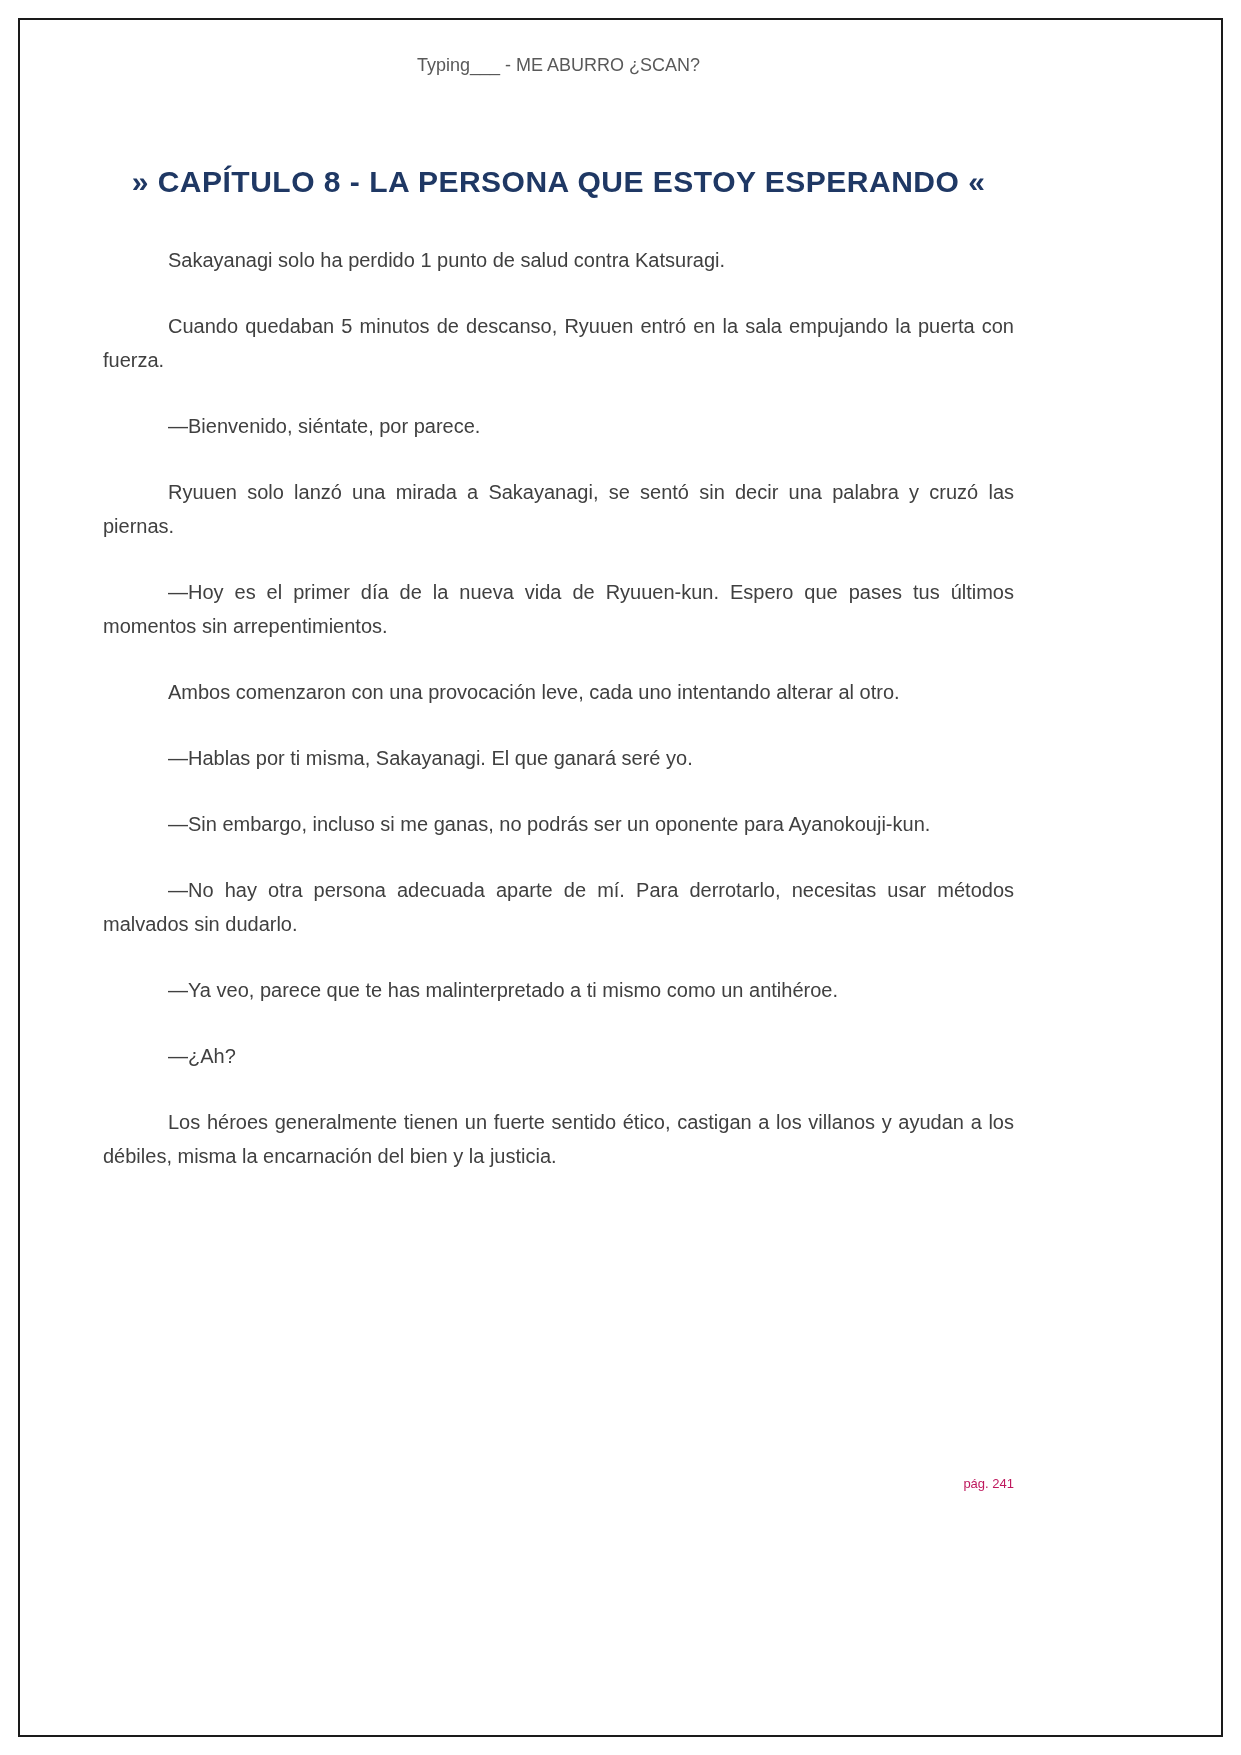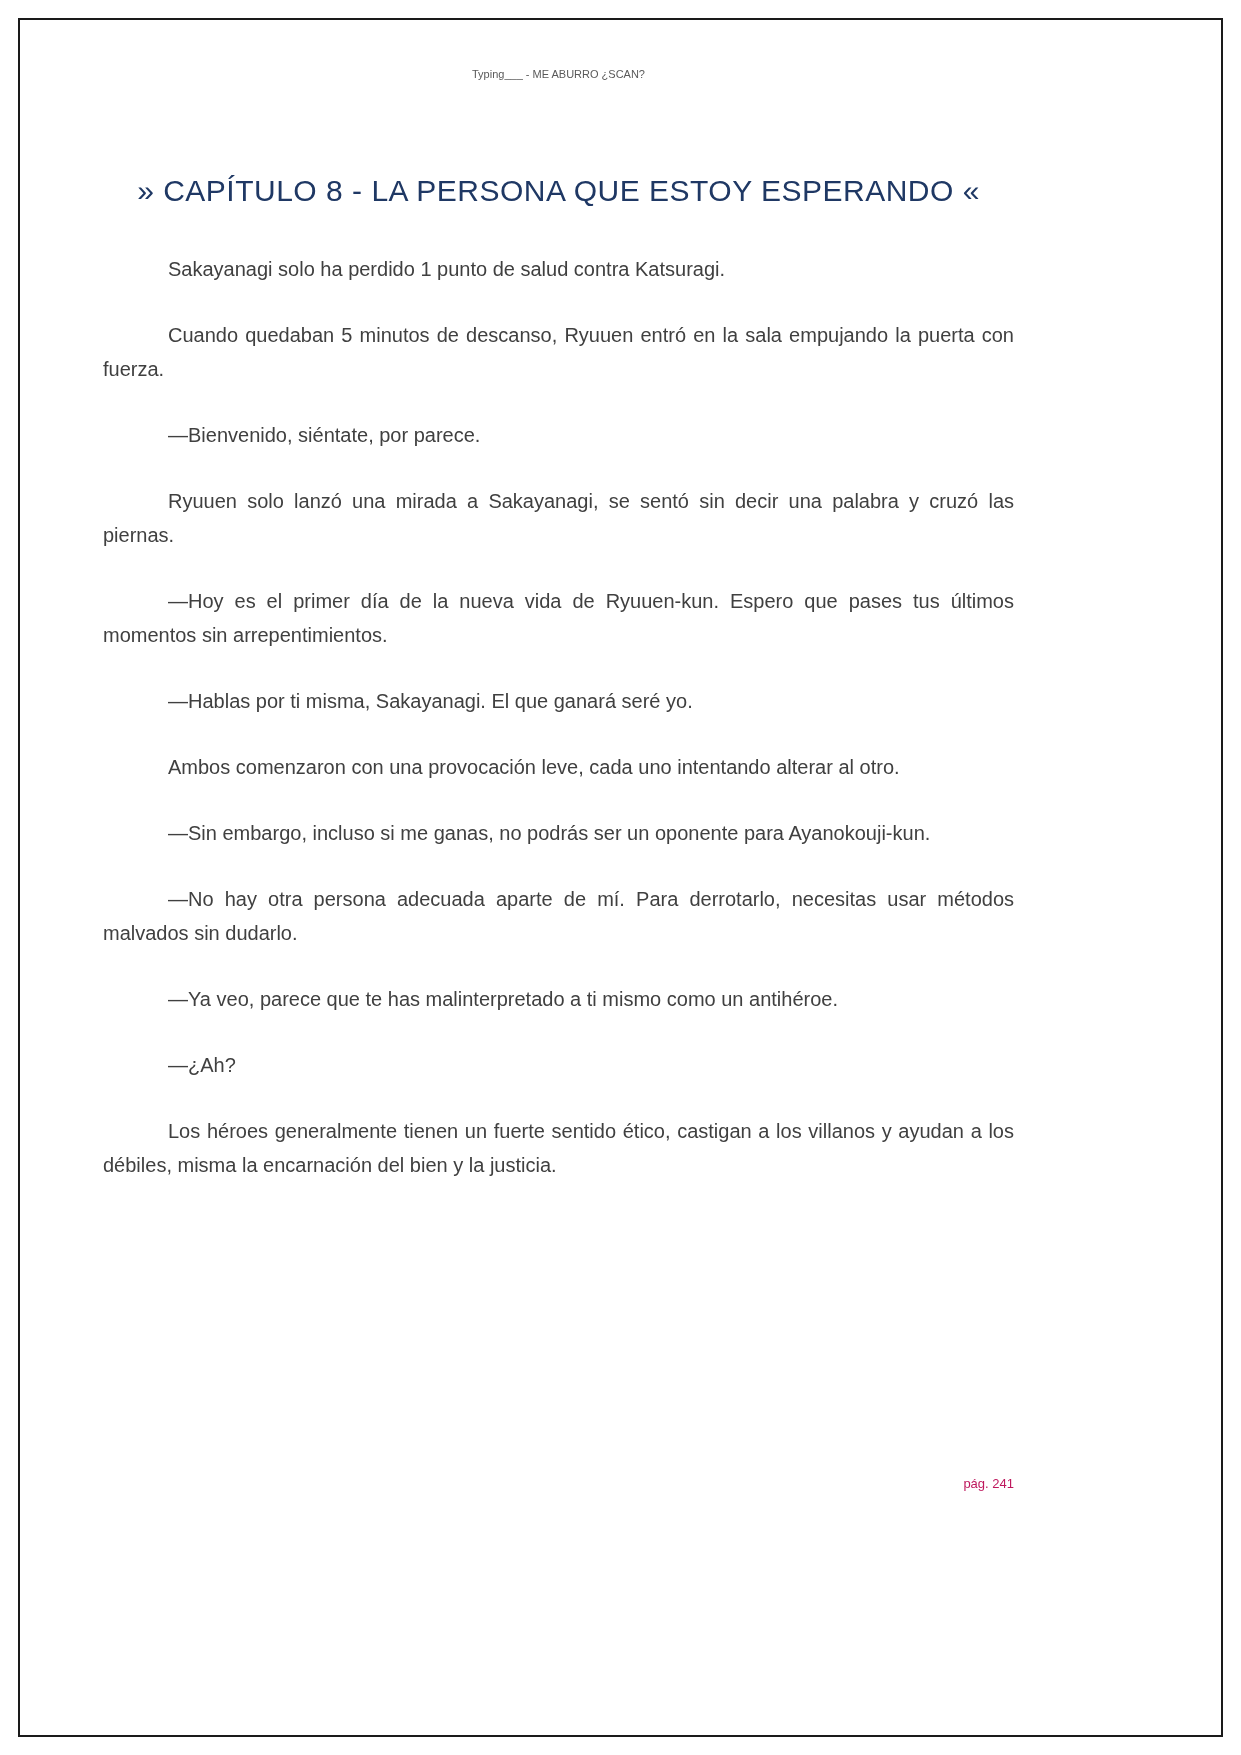--- a/index.html
+++ b/index.html
@@ -31,33 +31,32 @@
   .content {
     position: absolute;
     left: 103px;
     top: 52px;
     width: 911px;
   }
 
   .header {
     text-align: center;
     color: #595959;
-    font-size: 11px;
+    font-size: 18px;
     line-height: 27px;
     font-family: "Liberation Sans", sans-serif;
-    margin-top: 9px;
   }
 
   .header .line { display: block; }
 
   .chapter-title {
     margin-top: 86px;
     text-align: center;
     font-size: 30px;
-    font-weight: 400;
+    font-weight: 700;
     letter-spacing: 0.5px;
     color: #1F3864;
     font-family: "Liberation Sans", sans-serif;
   }
 
   .body-paragraphs {
     margin-top: 44px;
     color: #404040;
     font-size: 20px;
     line-height: 34px;
@@ -94,22 +93,22 @@
     </div>
 
     <h1 class="chapter-title">» CAPÍTULO 8 - LA PERSONA QUE ESTOY ESPERANDO «</h1>
 
     <div class="body-paragraphs">
         <p class="para">Sakayanagi solo ha perdido 1 punto de salud contra Katsuragi.</p>
         <p class="para">Cuando quedaban 5 minutos de descanso, Ryuuen entró en la sala empujando la puerta con fuerza.</p>
         <p class="para">—Bienvenido, siéntate, por parece.</p>
         <p class="para">Ryuuen solo lanzó una mirada a Sakayanagi, se sentó sin decir una palabra y cruzó las piernas.</p>
         <p class="para">—Hoy es el primer día de la nueva vida de Ryuuen-kun. Espero que pases tus últimos momentos sin arrepentimientos.</p>
+        <p class="para">Ambos comenzaron con una provocación leve, cada uno intentando alterar al otro.</p>
         <p class="para">—Hablas por ti misma, Sakayanagi. El que ganará seré yo.</p>
-        <p class="para">Ambos comenzaron con una provocación leve, cada uno intentando alterar al otro.</p>
         <p class="para">—Sin embargo, incluso si me ganas, no podrás ser un oponente para Ayanokouji-kun.</p>
         <p class="para">—No hay otra persona adecuada aparte de mí. Para derrotarlo, necesitas usar métodos malvados sin dudarlo.</p>
         <p class="para">—Ya veo, parece que te has malinterpretado a ti mismo como un antihéroe.</p>
         <p class="para">—¿Ah?</p>
         <p class="para">Los héroes generalmente tienen un fuerte sentido ético, castigan a los villanos y ayudan a los débiles, misma la encarnación del bien y la justicia.</p>
       </div>
 
   </div>
 
   <div class="footer">

